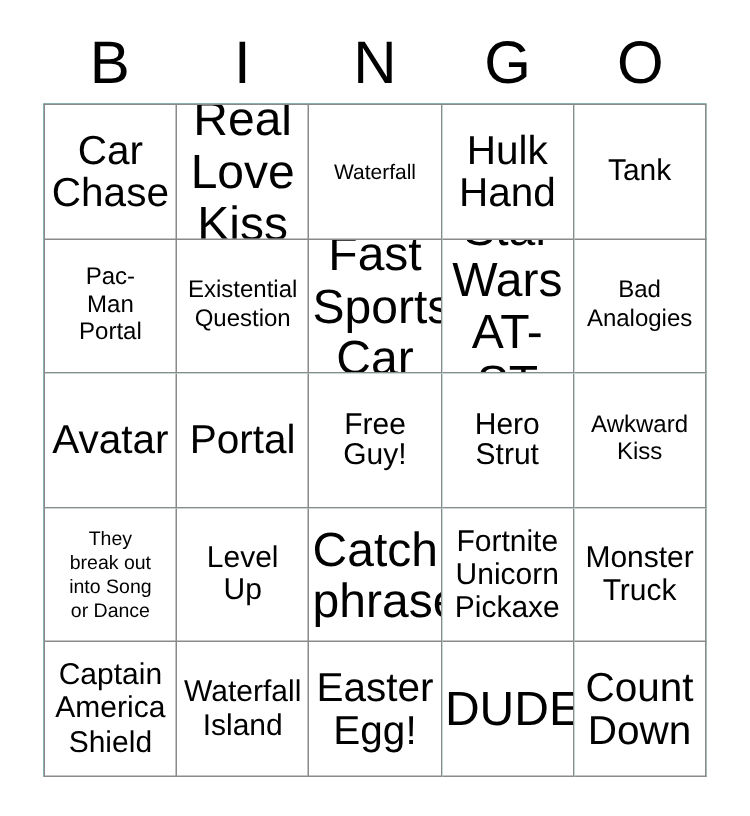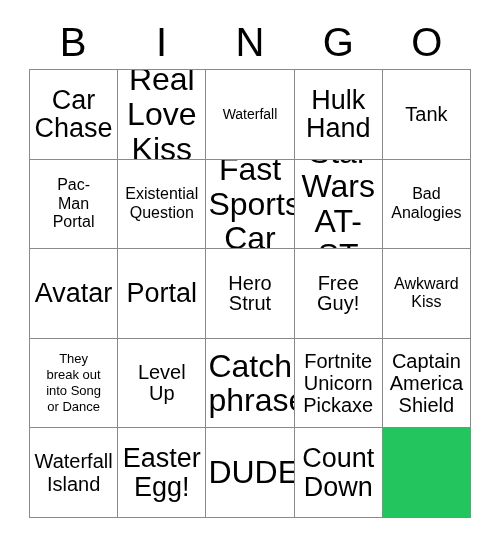--- a/index.html
+++ b/index.html
@@ -49,21 +49,21 @@
     left: 29px;
     top: 69px;
     width: 442px;
     height: 449px;
     display: grid;
     grid-template-columns: repeat(5, 1fr);
     grid-template-rows: repeat(5, 1fr);
     border-top: 1px solid #8a8a8a;
     border-left: 1px solid #8a8a8a;
     box-sizing: border-box;
-    background: #22c55e;
+    background: #14b8a6;
   }
 
   .cell {
     border-right: 1px solid #8a8a8a;
     border-bottom: 1px solid #8a8a8a;
     box-sizing: border-box;
     display: flex;
     align-items: center;
     justify-content: center;
     text-align: center;
@@ -150,26 +150,26 @@
 Analogies</span>
     </div>
 
     <div class="cell sz-xl">
       <span class="cell-text">Avatar</span>
     </div>
     <div class="cell sz-xl">
       <span class="cell-text">Portal</span>
     </div>
     <div class="cell sz-xxl">
+      <span class="cell-text">Free
+Guy!</span>
+    </div>
+    <div class="cell sz-xxl">
       <span class="cell-text">Hero
 Strut</span>
-    </div>
-    <div class="cell sz-xxl">
-      <span class="cell-text">Free
-Guy!</span>
     </div>
     <div class="cell sz-sm">
       <span class="cell-text">Awkward
 Kiss</span>
     </div>
 
     <div class="cell sz-xxs">
       <span class="cell-text">They
 break out
 into Song
@@ -181,20 +181,24 @@
     </div>
     <div class="cell sz-lg">
       <span class="cell-text">Catch
 phrase</span>
     </div>
     <div class="cell sz-md">
       <span class="cell-text">Fortnite
 Unicorn
 Pickaxe</span>
     </div>
+    <div class="cell sz-md">
+      <span class="cell-text">Monster
+Truck</span>
+    </div>
 
     <div class="cell sz-md">
       <span class="cell-text">Captain
 America
 Shield</span>
     </div>
     <div class="cell sz-md">
       <span class="cell-text">Waterfall
 Island</span>
     </div>

